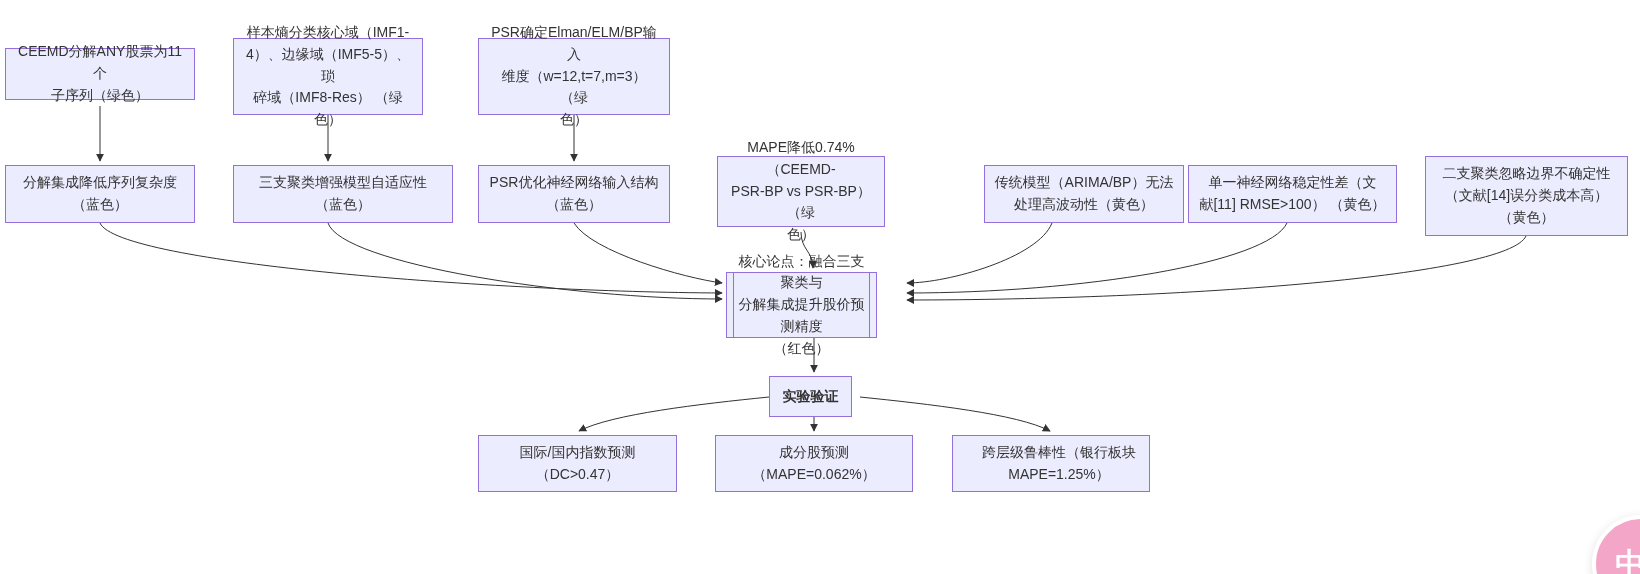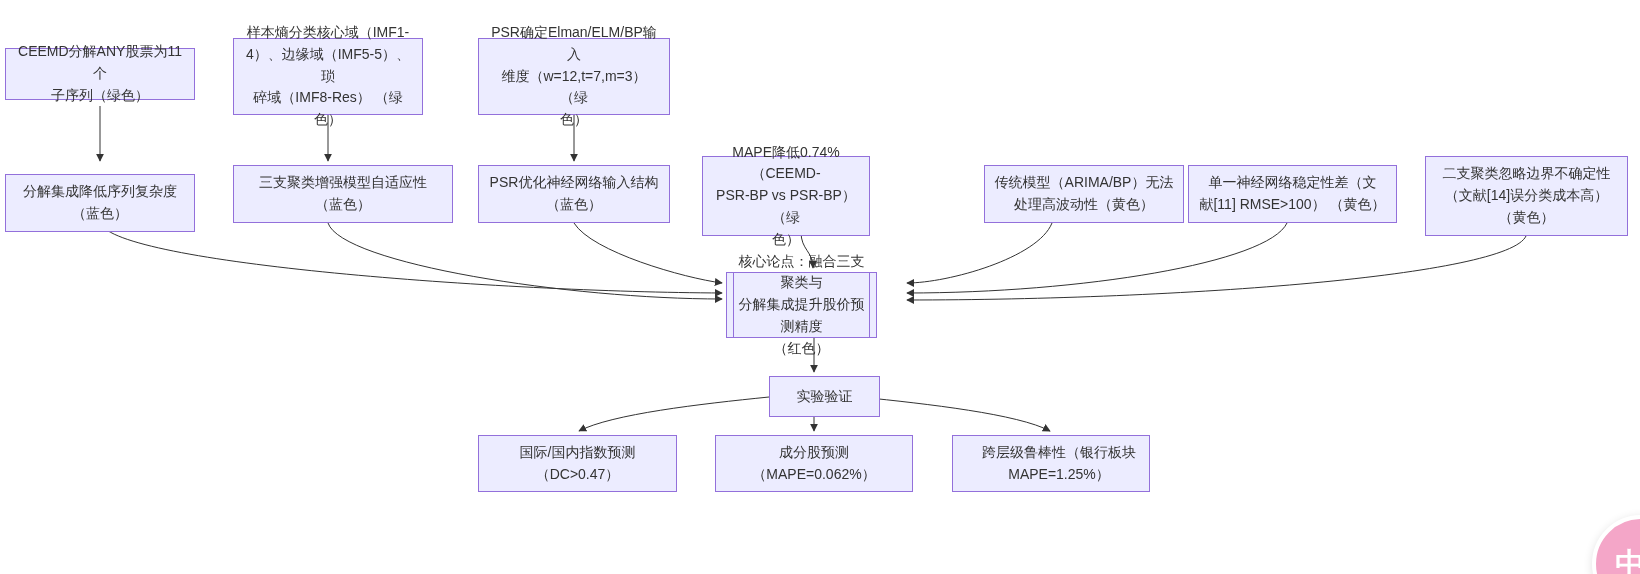--- a/index.html
+++ b/index.html
@@ -50,29 +50,29 @@
     width: 0;
     border-left: 1px solid var(--node-border, #9370db);
   }
   .subroutine::before { left: 6px; }
   .subroutine::after  { right: 6px; }
 
   
   .n-ceemd        { left: 5px;    top: 48px;  width: 190px; height: 52px; }
   .n-entropy      { left: 233px;  top: 38px;  width: 190px; height: 77px; }
   .n-psr-input    { left: 478px;  top: 38px;  width: 192px; height: 77px; }
-  .n-decompose    { left: 5px;    top: 165px; width: 190px; height: 58px; margin-top: 9px; }
+  .n-decompose    { left: 5px;    top: 165px; width: 190px; height: 58px; }
   .n-threeway     { left: 233px;  top: 165px; width: 220px; height: 58px; }
   .n-psr-opt      { left: 478px;  top: 165px; width: 192px; height: 58px; }
-  .n-mape         { left: 702px;  top: 156px; width: 168px; height: 80px; }
+  .n-mape         { left: 717px;  top: 156px; width: 168px; height: 71px; }
   .n-traditional  { left: 952px;  top: 165px; width: 200px; height: 58px; margin-left: 32px; }
   .n-single       { left: 1188px; top: 165px; width: 209px; height: 58px; }
   .n-twoway       { left: 1425px; top: 156px; width: 203px; height: 80px; }
   .n-core         { left: 726px;  top: 272px; width: 151px; height: 66px; }
-  .n-validation   { left: 769px;  top: 376px; width: 111px;  height: 41px; }
+  .n-validation   { left: 769px;  top: 376px; width: 83px;  height: 41px; font-weight: bold; }
   .n-index        { left: 478px;  top: 435px; width: 199px; height: 57px; }
   .n-stock        { left: 715px;  top: 435px; width: 198px; height: 57px; }
   .n-robust       { left: 952px;  top: 435px; width: 198px; height: 57px; padding-left: 24px; }
 
   .translate-badge {
     position: absolute;
     left: 1592px;
     top: 515px;
     width: 90px;
     height: 90px;

